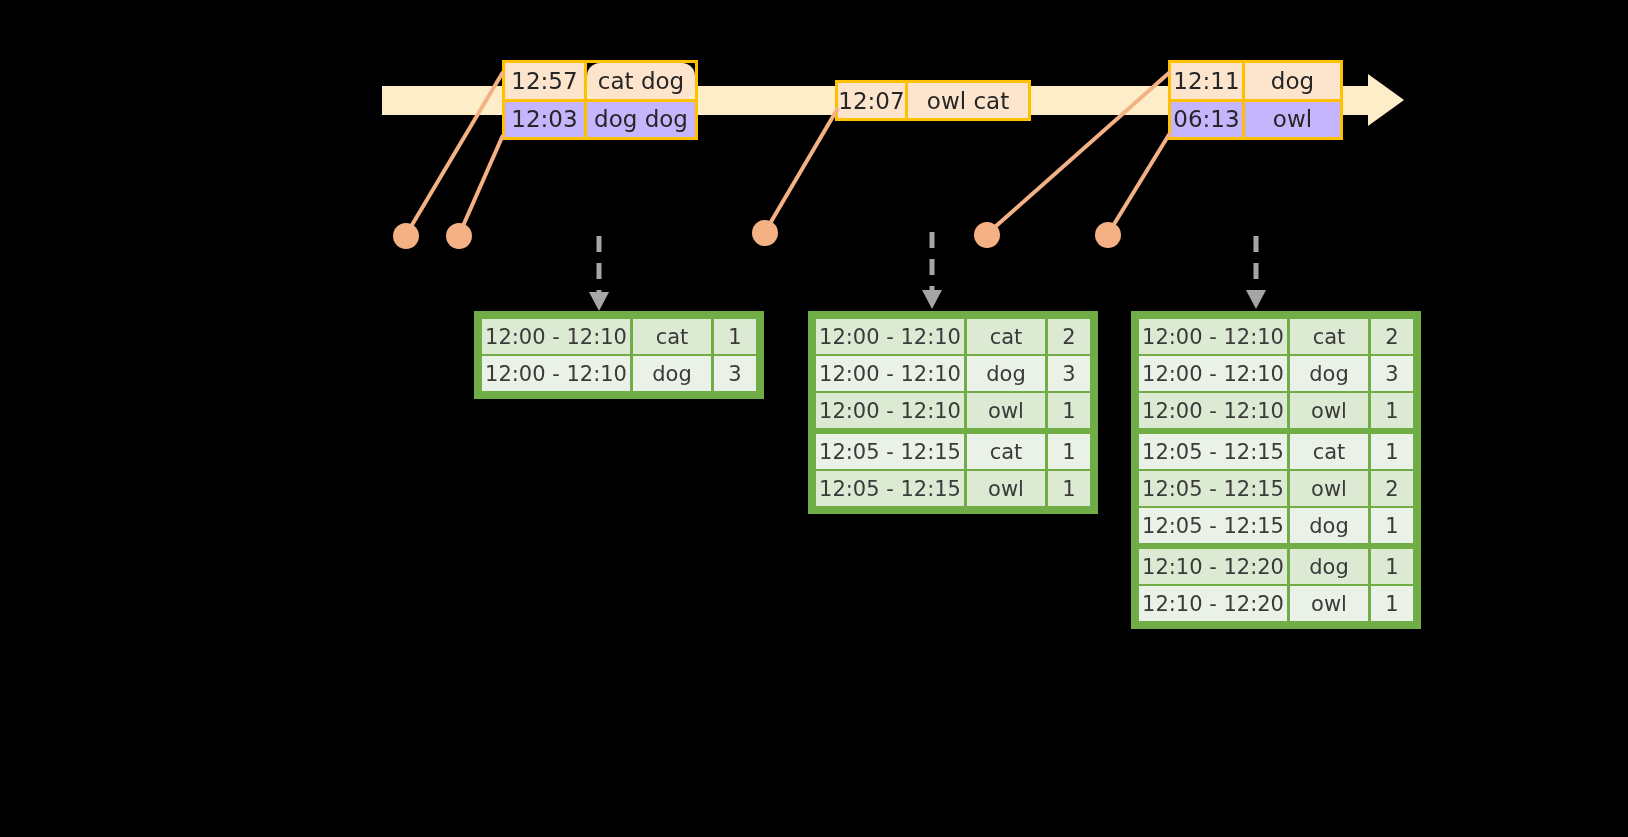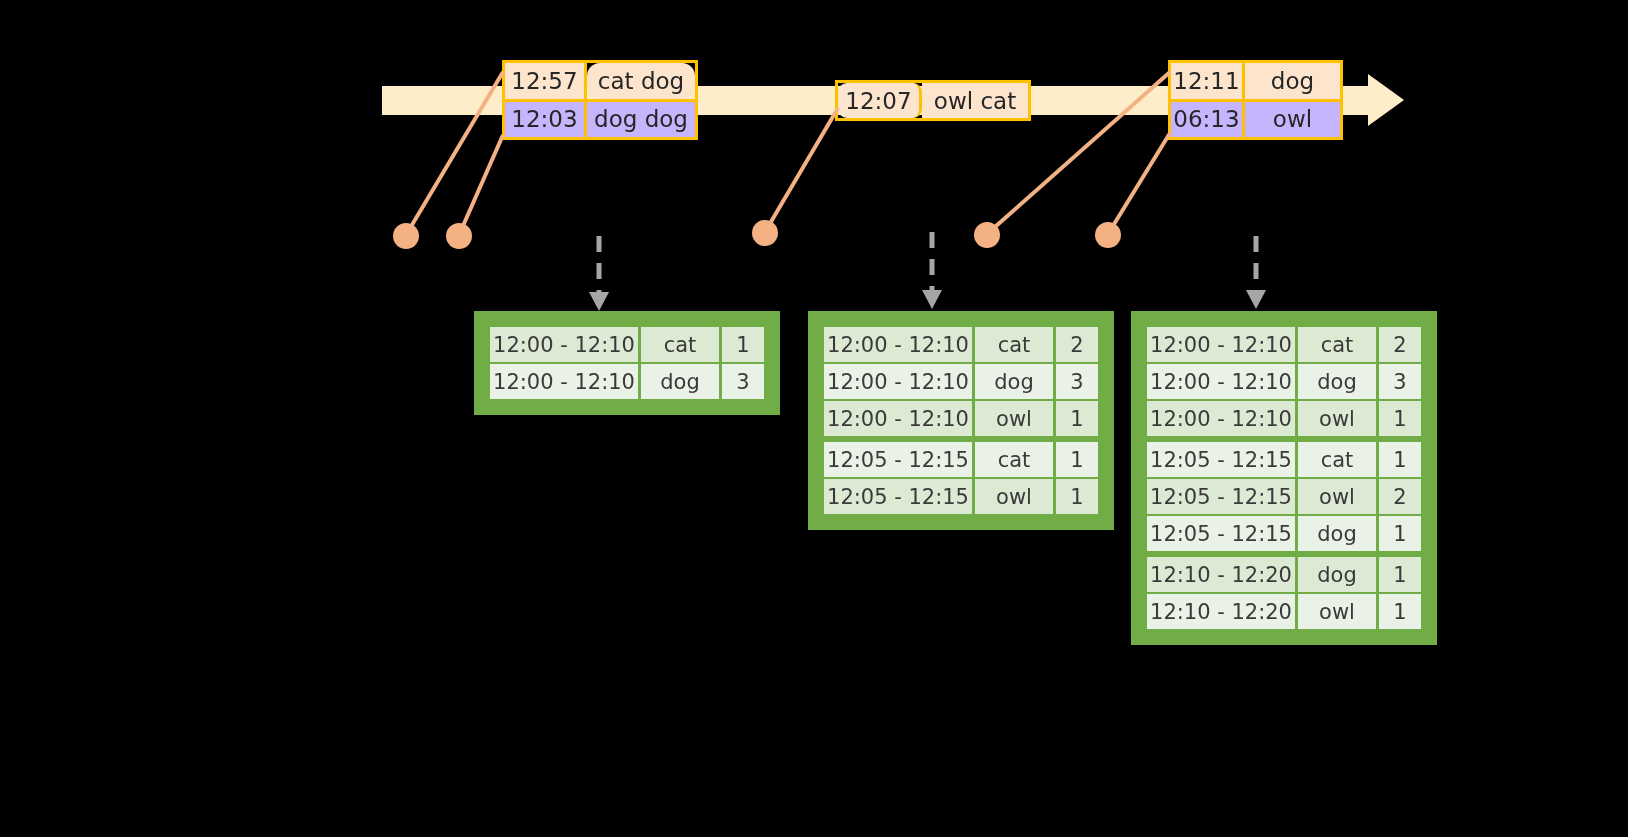--- a/index.html
+++ b/index.html
@@ -74,21 +74,21 @@
 
   
   .result-table {
     position: absolute;
     border: 4px solid #70ad47;
     box-sizing: border-box;
     background: #70ad47;
     display: flex;
     flex-direction: column;
     gap: 3px;
-    padding: 12px;
+    padding: 4px;
   }
   .res-group {
     display: flex;
     flex-direction: column;
     gap: 2px;
   }
   .res-group + .res-group {
     margin-top: 3px;
     align-items: center;
   }
@@ -126,21 +126,21 @@
       <div class="event-cell ev-shade-a" style="flex:1;border-radius:13px;">cat dog</div>
     </div>
     <div class="event-row">
       <div class="event-cell time ev-shade-b" style="width:82px;">12:03</div>
       <div class="event-cell ev-shade-b" style="flex:1;">dog dog</div>
     </div>
   </div>
 
   <div class="event-box" style="left:835px; top:80px; width:196px; height:41px;">
     <div class="event-row">
-      <div class="event-cell time ev-shade-a" style="width:84px;border-radius:9px;">12:07</div>
+      <div class="event-cell time ev-shade-a" style="width:70px;">12:07</div>
       <div class="event-cell ev-shade-a" style="flex:1;">owl cat</div>
     </div>
   </div>
 
   <div class="event-box" style="left:1168px; top:60px; width:175px; height:80px;">
     <div class="event-row">
       <div class="event-cell time ev-shade-a" style="width:74px;text-align:right;">12:11</div>
       <div class="event-cell ev-shade-a" style="flex:1;">dog</div>
     </div>
     <div class="event-row">

